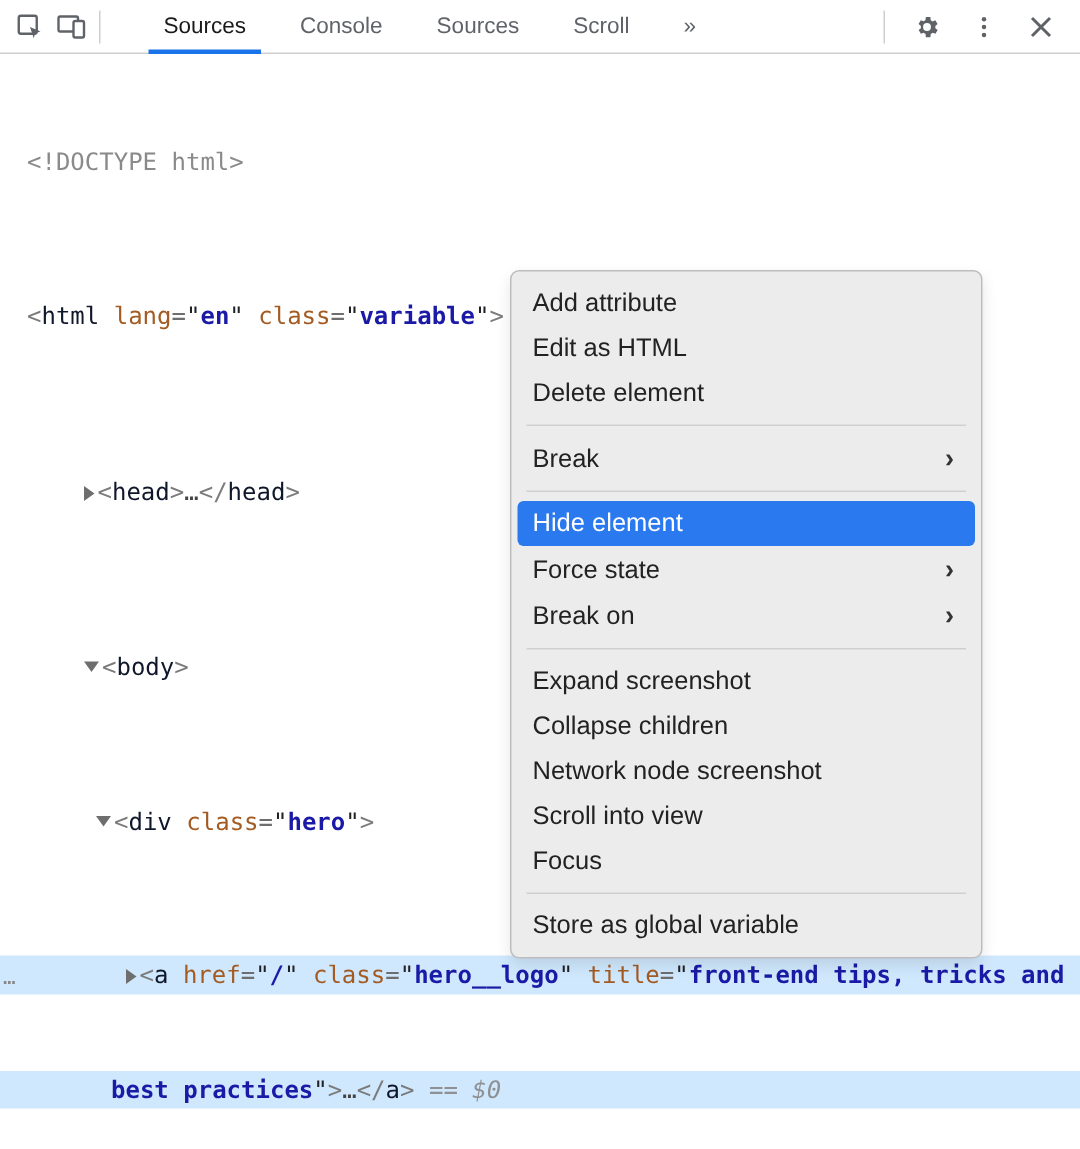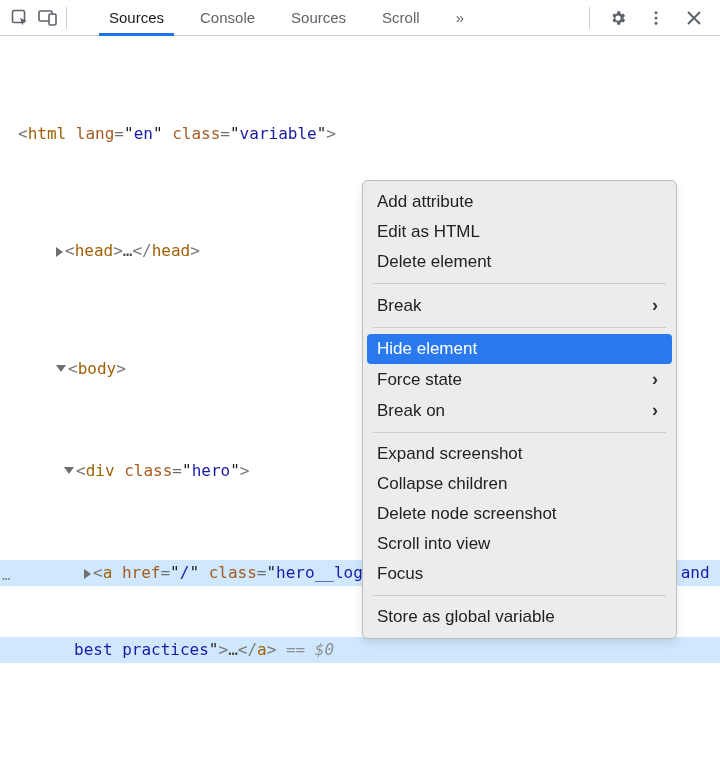--- a/index.html
+++ b/index.html
@@ -91,32 +91,32 @@
   }
   .dom .gutter-dots {
     position: absolute;
     left: 2px; top: 4px;
     color: #888;
     font-size: 14px;
     letter-spacing: 1px;
   }
 
   .c-bracket { color: #7b7b7b; }
-  .c-tag { color: #a16207; }
+  .c-tag { color: #0f172a; }
   .c-attr { color: #a45b22; }
   .c-eq  { color: #6e6e6e; }
-  .c-str { color: #1a1aa6; }
+  .c-str { color: #1a1aa6; font-weight: bold; }
   .c-ell { color: #444; }
   .c-doctype { color: #8a8a8a; }
   .c-dollar { color: #8e9094; font-style: italic; }
 
   
   .context-menu {
     position: absolute;
-    left: 362px;
+    left: 340px;
     top: 180px;
     width: 315px;
     background: #ececec;
     border: 1px solid #bdbdbd;
     border-radius: 6px;
     box-shadow: 0 4px 10px rgba(0,0,0,.10);
     padding: 6px 0;
     font-size: 17px;
     color: #222;
   }
@@ -197,20 +197,21 @@
     </div>
     <div class="icon-btn">
       <svg width="16" height="16" viewBox="0 0 16 16" stroke="#5f6368" stroke-width="2">
           <path d="M2 2 L14 14 M14 2 L2 14"></path>
         </svg>
     </div>
   </div>
 </div>
 
 <div class="dom">
+  <div class="line i1"><span class="c-doctype">&lt;!DOCTYPE html&gt;</span></div>
 
   <div class="line i1"><span class="c-bracket">&lt;</span><span class="c-tag">html</span> <span class="c-attr">lang</span><span class="c-eq">=</span>"<span class="c-str">en</span>" <span class="c-attr">class</span><span class="c-eq">=</span>"<span class="c-str">variable</span>"<span class="c-bracket">&gt;</span></div>
 
   <div class="line i2"><span class="expander tri-right"></span><span class="c-bracket">&lt;</span><span class="c-tag">head</span><span class="c-bracket">&gt;</span><span class="c-ell">…</span><span class="c-bracket">&lt;/</span><span class="c-tag">head</span><span class="c-bracket">&gt;</span></div>
 
   <div class="line i2"><span class="expander tri-down"></span><span class="c-bracket">&lt;</span><span class="c-tag">body</span><span class="c-bracket">&gt;</span></div>
 
   <div class="line i3"><span class="expander tri-down"></span><span class="c-bracket">&lt;</span><span class="c-tag">div</span> <span class="c-attr">class</span><span class="c-eq">=</span>"<span class="c-str">hero</span>"<span class="c-bracket">&gt;</span></div>
 
   <div class="line i4 sel"><span class="gutter-dots">…</span><span class="expander tri-right"></span><span class="c-bracket">&lt;</span><span class="c-tag">a</span> <span class="c-attr">href</span><span class="c-eq">=</span>"<span class="c-str">/</span>" <span class="c-attr">class</span><span class="c-eq">=</span>"<span class="c-str">hero__logo</span>" <span class="c-attr">title</span><span class="c-eq">=</span>"<span class="c-str">front-end tips, tricks and</span></div>
@@ -257,21 +258,21 @@
       <span class="chev" style="font-weight: 700;">›</span>
     </div>
     <hr>
     <div class="item">
       <span class="label">Expand screenshot</span>
     </div>
     <div class="item">
       <span class="label">Collapse children</span>
     </div>
     <div class="item">
-      <span class="label">Delete node screenshot</span>
+      <span class="label">Network node screenshot</span>
     </div>
     <div class="item">
       <span class="label">Scroll into view</span>
     </div>
     <div class="item">
       <span class="label">Focus</span>
     </div>
     <hr>
     <div class="item">
       <span class="label">Store as global variable</span>

